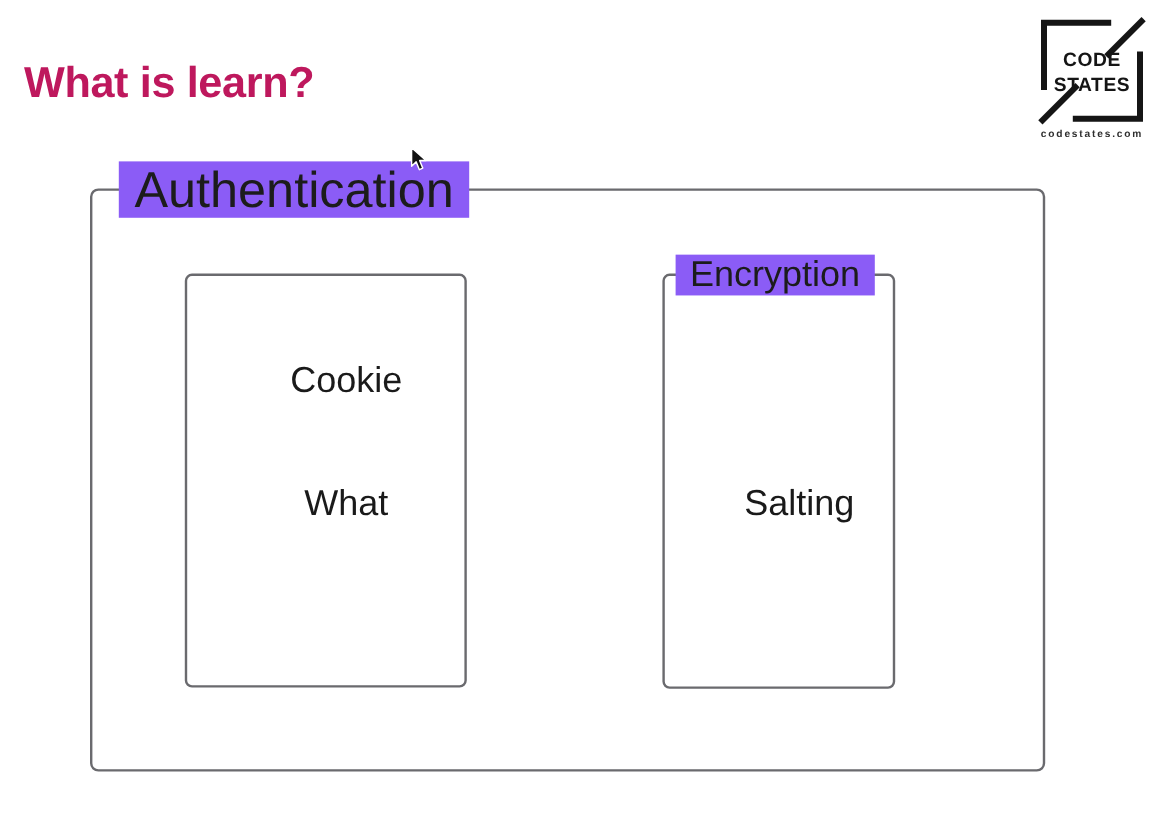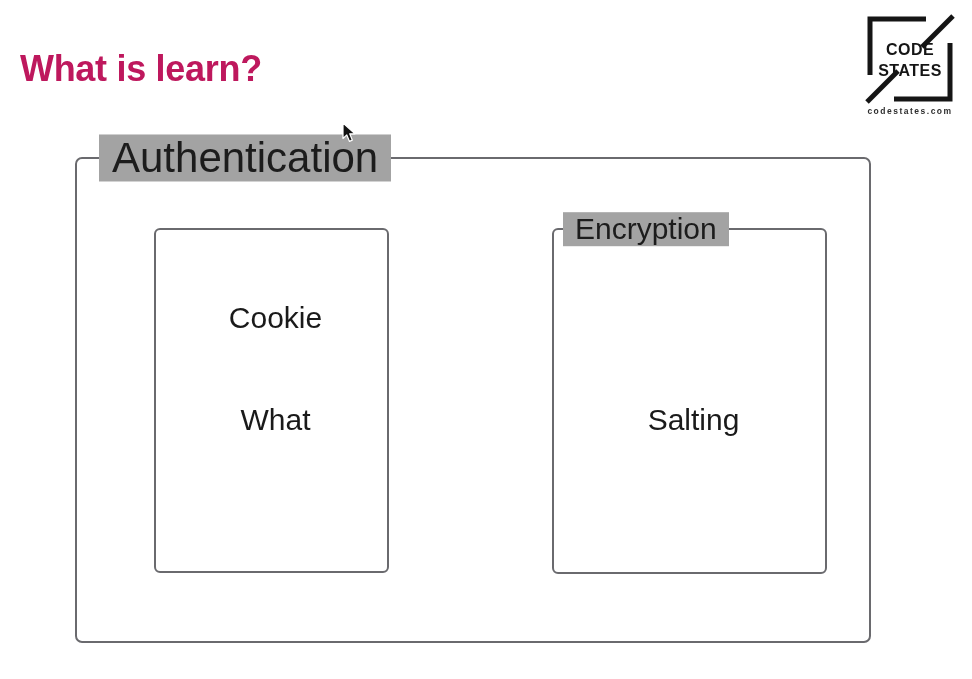--- a/index.html
+++ b/index.html
@@ -69,21 +69,21 @@
     position: absolute;
     box-sizing: border-box;
     border: 2.5px solid #6a6a6e;
     border-radius: 7px;
     background: transparent;
   }
   .legend {
     position: absolute;
     top: -1px;
     transform: translateY(-50%);
-    background: #a3a3a3;
+    background: #8b5cf6;
     padding: 0 12px;
     line-height: 1.12;
     white-space: nowrap;
     color: #1c1c1c;
   }
 
   #auth-box {
     left: 75px;
     top: 157px;
     width: 796px;
@@ -100,31 +100,31 @@
   }
   #session-box {
     left: 77px;
     top: 69px;
     width: 235px;
     height: 345px;
   }
   #encryption-box {
     left: 475px;
     top: 69px;
-    width: 275px;
+    width: 194px;
     height: 346px;
   }
   .subgroup > .legend {
     left: 9px;
     font-size: 30px;
   }
 
   .group-item {
     position: absolute;
-    left: 4px;
+    left: 17px;
     width: 100%;
     text-align: center;
     font-size: 30px;
     line-height: 40px;
     color: #1a1a1a;
     white-space: nowrap;
   }
   .item-0 { top: 68px; }
   .item-1 { top: 170px; }
 

